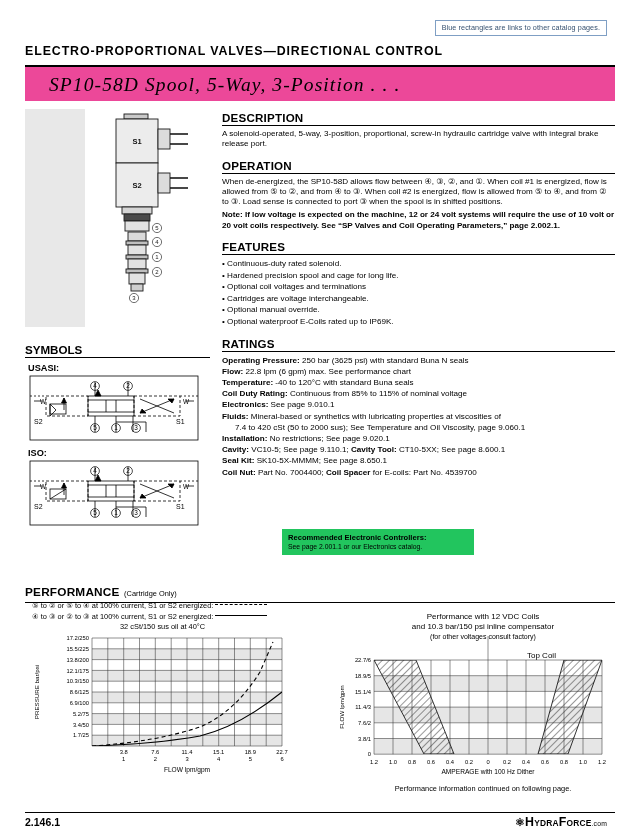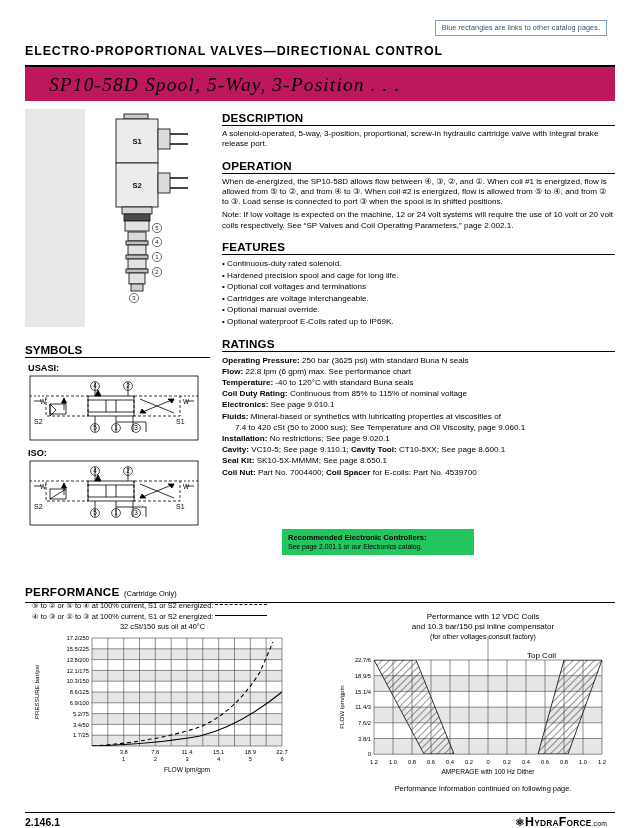--- a/index.html
+++ b/index.html
@@ -24,21 +24,21 @@
     background: #fff;
   }
 
   
   .cat-head {
     position: absolute; left: 25px; top: 32px;
     font-size: 12.4px; font-weight: bold; letter-spacing: .9px;
   }
   .title-band {
     position: absolute; left: 25px; top: 53px; width: 590px; height: 36px;
-    background: #be185d;
+    background: #ec4899;
     border-top: 2.5px solid #000;
   }
   .title-band .t {
     font-family: "Liberation Serif", serif;
     font-style: italic; font-size: 19.5px; letter-spacing: 1.1px;
     padding: 7px 0 0 24px;
   }
 
   
   .photo-panel {
@@ -53,21 +53,21 @@
     font-size: 11.6px; font-weight: bold; margin: 0;
     padding-bottom: 1px;
     border-bottom: 1.1px solid #000;
     letter-spacing: .2px;
   }
   h2.sec.tight { margin-top: 9px; }
   p.body {
     font-size: 8.1px; line-height: 10.3px; margin: 3px 0 0 0;
     text-align: left;
   }
-  .note { font-weight: normal; }
+  .note { font-weight: bold; }
   ul.feat { list-style: none; margin: 3px 0 0 0; padding: 0; }
   ul.feat li { font-size: 8.1px; line-height: 11.6px; }
   ul.feat li:before { content: "• "; }
   .ratings { margin-top: 3px; }
   .ratings .r { font-size: 8.1px; line-height: 11.2px; }
   .ratings .r b { font-weight: bold; }
   .ratings .r.indent { padding-left: 13px; }
 
   
   .ctrl-box {

